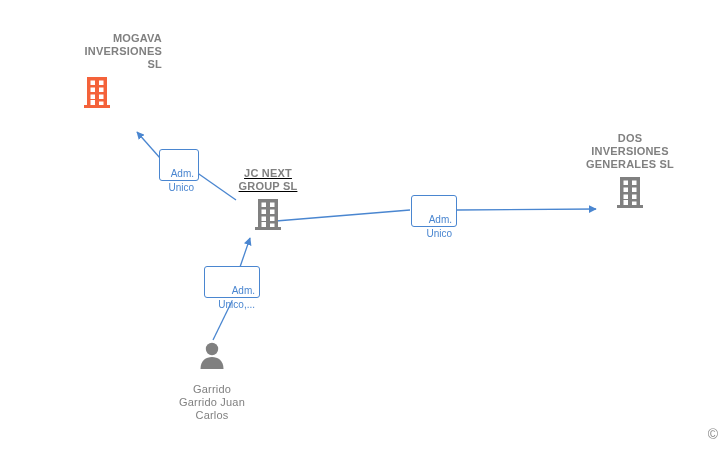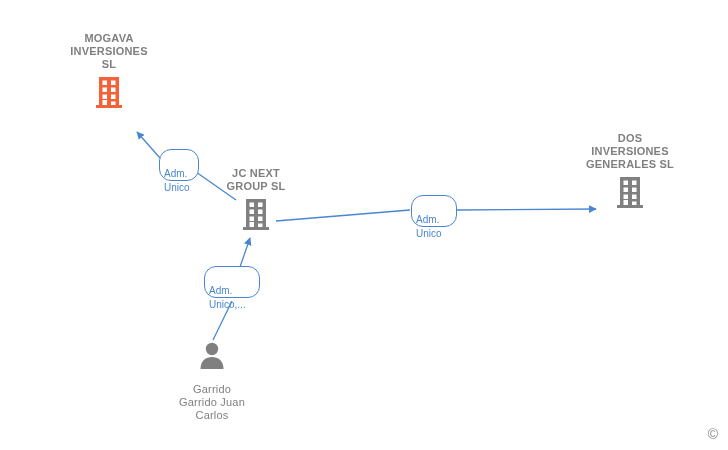--- a/index.html
+++ b/index.html
@@ -47,26 +47,26 @@
   }
   .node-icon {
     margin: 4px auto 0 auto;
     display: block;
   }
   
   .relbox {
     position: absolute;
     box-sizing: border-box;
     border: 1px solid #4a86d0;
-    border-radius: 12px;
+    border-radius: 3px;
     background: #ffffff;
     color: #4a86d0;
     font-size: 10px;
     line-height: 14px;
-    text-align: left;
+    text-align: right;
     padding: 3px 4px 4px 4px;
     white-space: pre-line;
     z-index: 5;
   }
   .watermark {
     position: absolute;
     right: 10px;
     bottom: 8px;
     display: flex;
     align-items: center;
@@ -110,39 +110,39 @@
       <path d="M 276 221 L 410 210" stroke="#4a86d0" stroke-width="1.3" fill="none"></path>
       <path d="M 457 210 L 596 209" stroke="#4a86d0" stroke-width="1.3" fill="none" marker-end="url(#arrow)"></path>
     </g>
 
     <g>
       <path d="M 213 340 L 232 301" stroke="#4a86d0" stroke-width="1.3" fill="none"></path>
       <path d="M 240 267 L 250 238" stroke="#4a86d0" stroke-width="1.3" fill="none" marker-end="url(#arrow)"></path>
     </g>
   </svg>
 
-  <div class="node" style="left:44px; top:32px;">
+  <div class="node" style="left:32px; top:32px;text-align:right;">
     <div class="node-label company">MOGAVA
 INVERSIONES
 SL</div>
     <svg class="node-icon" width="28" height="34" viewBox="0 0 28 34" xmlns="http://www.w3.org/2000/svg">
       <rect x="4" y="2" width="20" height="28" fill="#f4623a"></rect>
       <rect x="1" y="30" width="26" height="3" fill="#f4623a"></rect>
       <rect x="7.5" y="5.5" width="4.5" height="4.5" fill="#ffffff"></rect>
       <rect x="16" y="5.5" width="4.5" height="4.5" fill="#ffffff"></rect>
       <rect x="7.5" y="12.5" width="4.5" height="4.5" fill="#ffffff"></rect>
       <rect x="16" y="12.5" width="4.5" height="4.5" fill="#ffffff"></rect>
       <rect x="7.5" y="19.5" width="4.5" height="4.5" fill="#ffffff"></rect>
       <rect x="16" y="19.5" width="4.5" height="4.5" fill="#ffffff"></rect>
       <rect x="7.5" y="25" width="4.5" height="5" fill="#ffffff"></rect>
       <rect x="16" y="26.5" width="4.5" height="3.5" fill="#ffffff"></rect>
     </svg>
   </div>
 
-  <div class="node" style="left:191px; top:167px;">
+  <div class="node" style="left:203px; top:167px;text-decoration:underline;">
     <div class="node-label company">JC NEXT
 GROUP  SL</div>
     <svg class="node-icon" width="28" height="34" viewBox="0 0 28 34" xmlns="http://www.w3.org/2000/svg">
       <rect x="4" y="2" width="20" height="28" fill="#808080"></rect>
       <rect x="1" y="30" width="26" height="3" fill="#808080"></rect>
       <rect x="7.5" y="5.5" width="4.5" height="4.5" fill="#ffffff"></rect>
       <rect x="16" y="5.5" width="4.5" height="4.5" fill="#ffffff"></rect>
       <rect x="7.5" y="12.5" width="4.5" height="4.5" fill="#ffffff"></rect>
       <rect x="16" y="12.5" width="4.5" height="4.5" fill="#ffffff"></rect>
       <rect x="7.5" y="19.5" width="4.5" height="4.5" fill="#ffffff"></rect>

